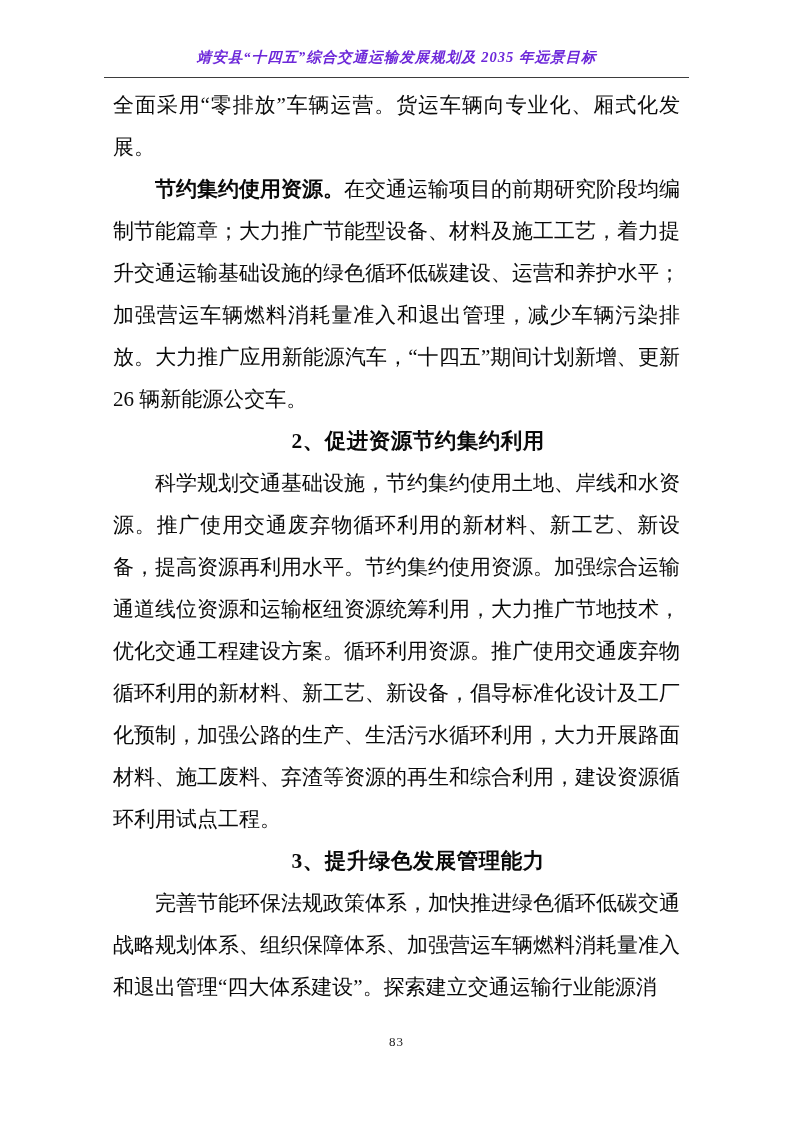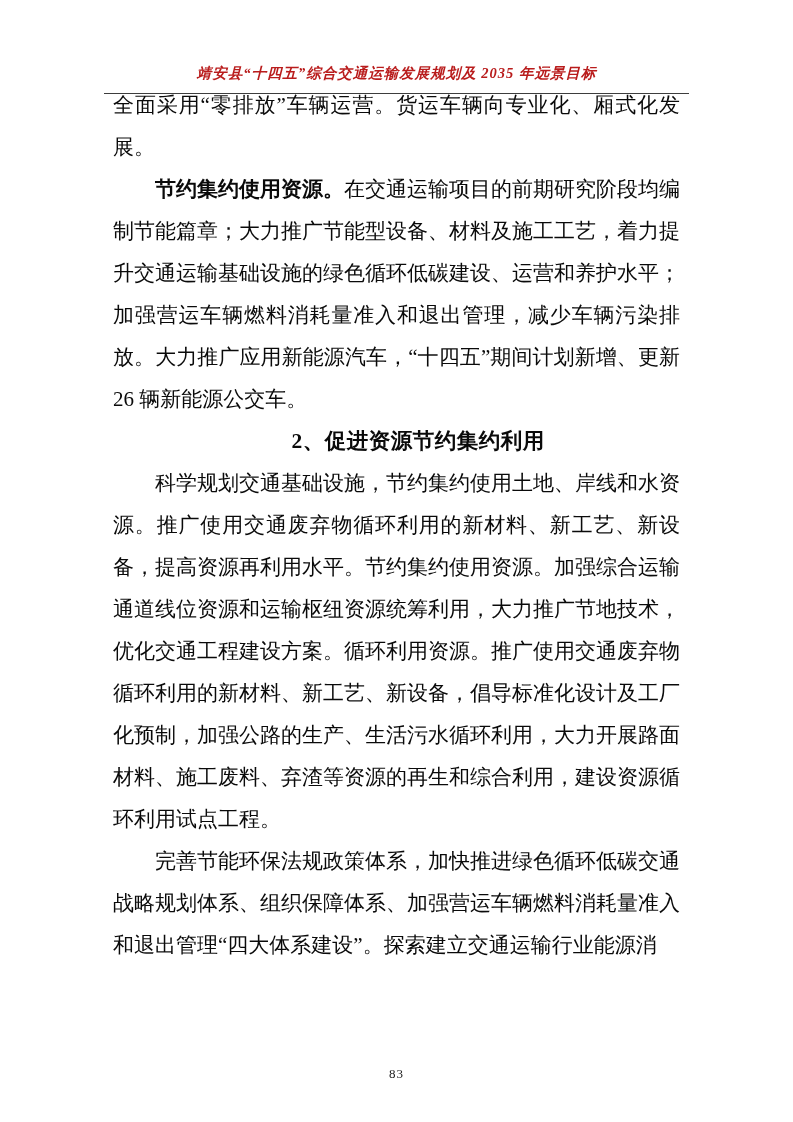--- a/index.html
+++ b/index.html
@@ -25,23 +25,22 @@
     width: 585px;
     text-align: center;
     padding-bottom: 10px;
     border-bottom: 1.6px solid #3d3d3d;
   }
   .header-title {
     font-size: 14.5px;
     font-weight: bold;
     font-style: italic;
     letter-spacing: 1px;
-    color: #b91c1c;
+    color: #6d28d9;
     white-space: nowrap;
-    margin-top: 16px;
   }
   .content {
     position: absolute;
     top: 84px;
     left: 113px;
     width: 567px;
     font-size: 21px;
     line-height: 42px;
     text-align: justify;
     text-justify: inter-ideograph;
@@ -57,21 +56,20 @@
     font-size: 21.5px;
     letter-spacing: 0.5px;
     text-align: center;
   }
   .footer {
     position: absolute;
     top: 1032px;
     left: 0;
     width: 793px;
     text-align: center;
-    margin-top: 32px;
   }
   .page-number {
     font-size: 13px;
     color: #1a1a1a;
     letter-spacing: 1px;
   }
 </style>
 </head>
 <body>
 
@@ -84,20 +82,21 @@
   <div class="content">
 
     <p class="para">全面采用“零排放”车辆运营。货运车辆向专业化、厢式化发展。</p>
 
     <p class="para indent"><span class="bold-lead">节约集约使用资源。</span><span>在交通运输项目的前期研究阶段均编制节能篇章；大力推广节能型设备、材料及施工工艺，着力提升交通运输基础设施的绿色循环低碳建设、运营和养护水平；加强营运车辆燃料消耗量准入和退出管理，减少车辆污染排放。大力推广应用新能源汽车，“十四五”期间计划新增、更新 26 辆新能源公交车。</span></p>
 
     <p class="heading">2、促进资源节约集约利用</p>
 
     <p class="para indent">科学规划交通基础设施，节约集约使用土地、岸线和水资源。推广使用交通废弃物循环利用的新材料、新工艺、新设备，提高资源再利用水平。节约集约使用资源。加强综合运输通道线位资源和运输枢纽资源统筹利用，大力推广节地技术，优化交通工程建设方案。循环利用资源。推广使用交通废弃物循环利用的新材料、新工艺、新设备，倡导标准化设计及工厂化预制，加强公路的生产、生活污水循环利用，大力开展路面材料、施工废料、弃渣等资源的再生和综合利用，建设资源循环利用试点工程。</p>
 
+    <p class="heading">3、提升绿色发展管理能力</p>
 
     <p class="para indent">完善节能环保法规政策体系，加快推进绿色循环低碳交通战略规划体系、组织保障体系、加强营运车辆燃料消耗量准入和退出管理“四大体系建设”。探索建立交通运输行业能源消</p>
 
   </div>
 
   <div class="footer">
     <span class="page-number">83</span>
   </div>
 
 </div>

